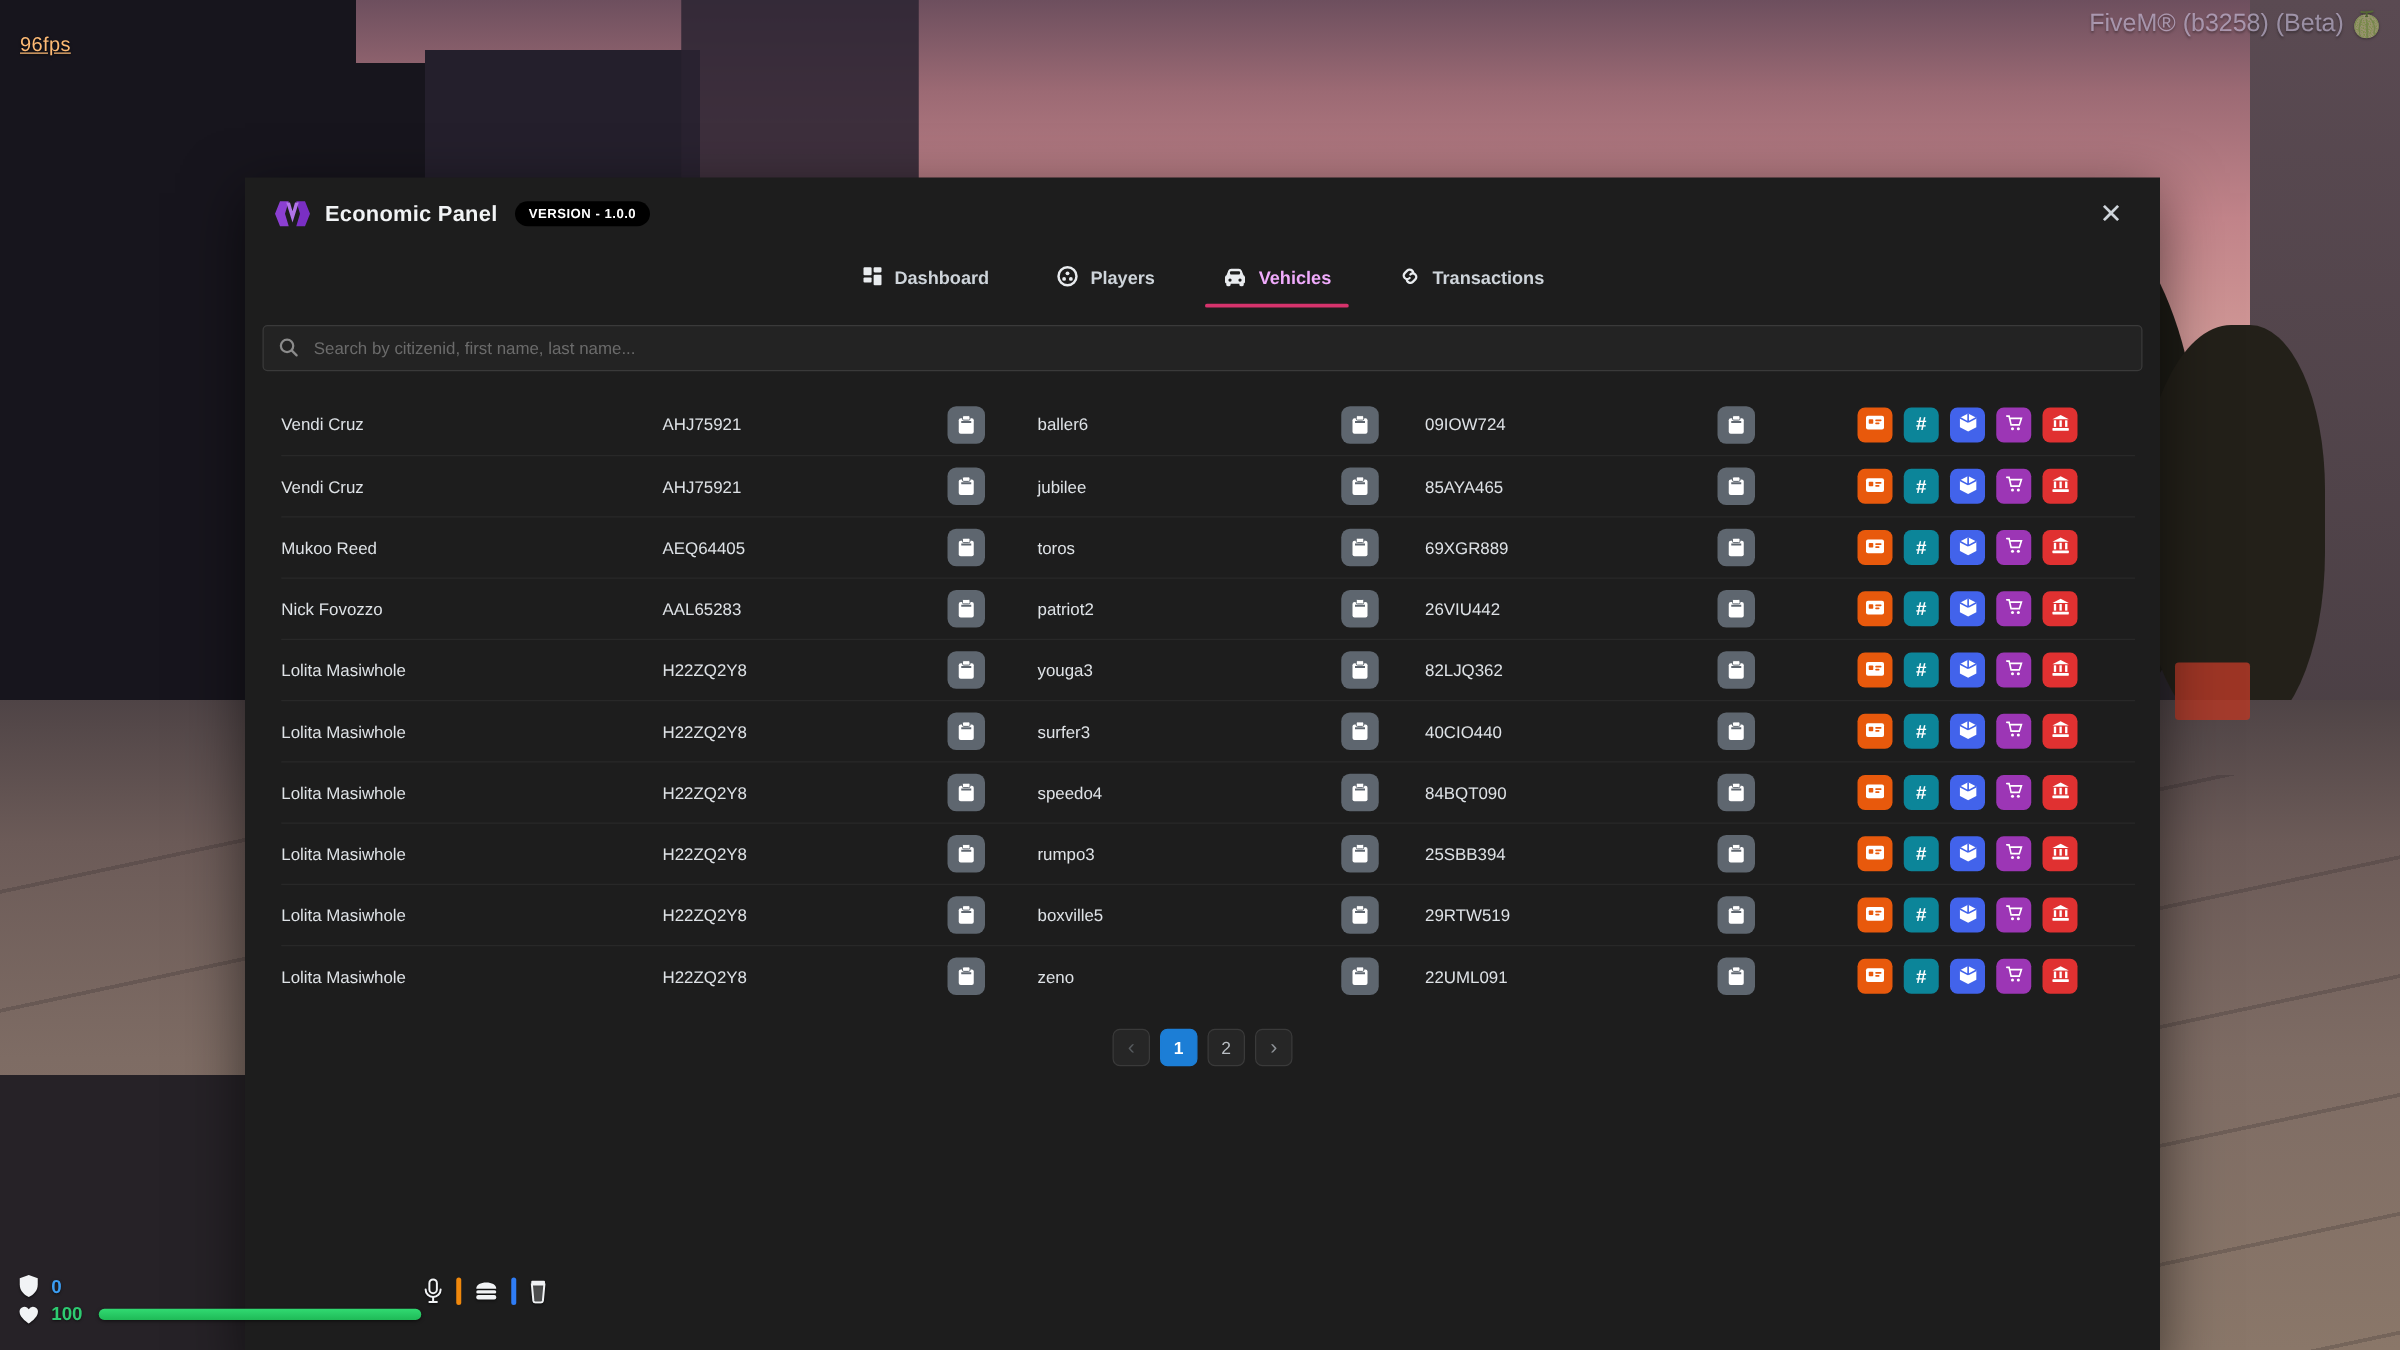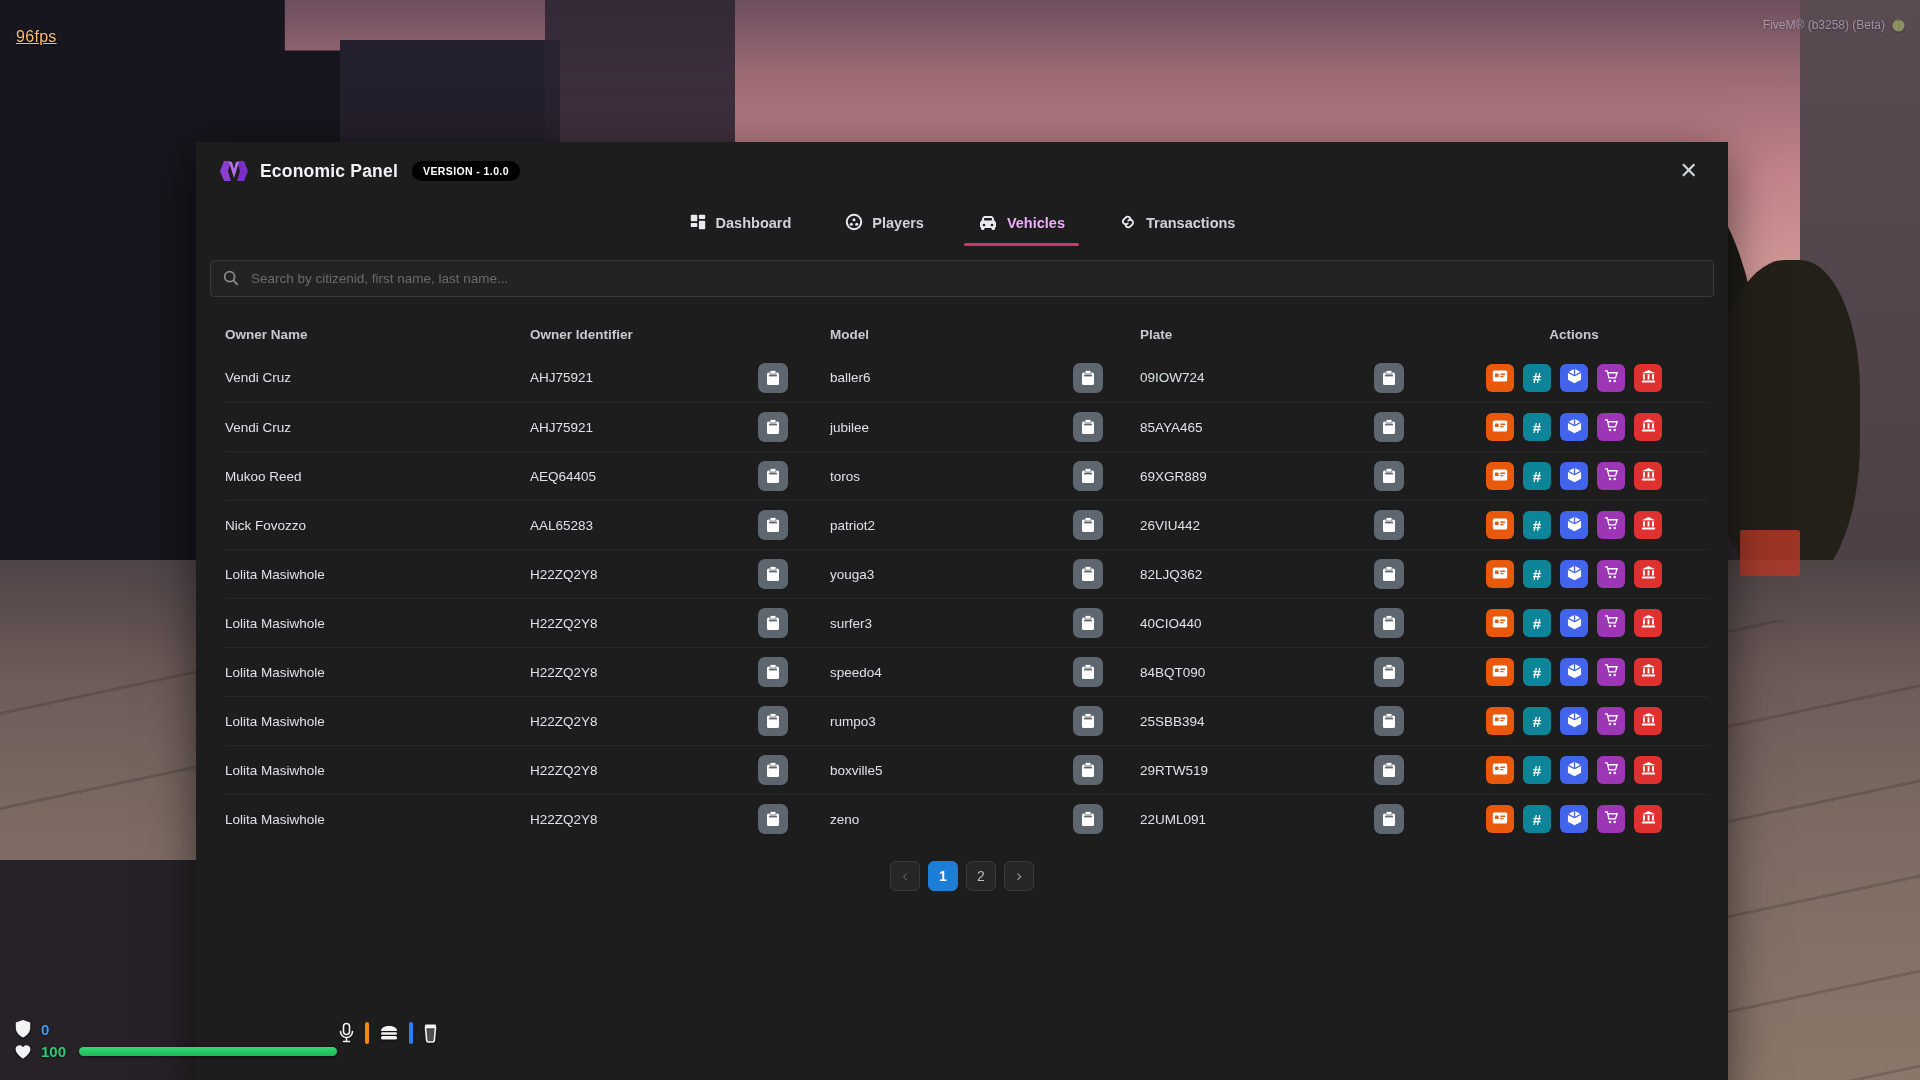--- a/index.html
+++ b/index.html
@@ -22,21 +22,21 @@
     background:linear-gradient(180deg,#4f4446 0%,#6c5b58 22%,#7e6c64 55%,#8a7769 100%); }
   .road-lines { position:absolute; left:0; top:620px; width:100%; height:460px; opacity:.35;
     background:repeating-linear-gradient(168deg, transparent 0 90px, rgba(30,25,28,.55) 90px 93px); }
   .curb { position:absolute; left:180px; top:880px; width:760px; height:14px; background:#b5a18d; opacity:.6; transform:rotate(-14deg); }
   .pavement-dark { position:absolute; left:0; top:860px; width:420px; height:220px; background:#262227;
     clip-path:polygon(0 0,55% 0,100% 100%,0 100%); }
   .dumpster { position:absolute; right:120px; top:530px; width:60px; height:46px; background:#b33a28; border-radius:3px; opacity:.85; }
 
   
   .fps { position:absolute; left:16px; top:28px; font-size:16px; color:#fdba74; letter-spacing:.3px; text-shadow:0 1px 2px rgba(0,0,0,.6);text-decoration:underline; }
-  .watermark { position:absolute; right:14px; top:18px; font-size:12px; color:rgba(222,214,245,.55); text-shadow:0 1px 2px rgba(0,0,0,.35); display:flex; align-items:center; gap:6px;justify-content:flex-end; }
+  .watermark { position:absolute; right:14px; top:7px; font-size:20px; color:rgba(222,214,245,.55); text-shadow:0 1px 2px rgba(0,0,0,.35); display:flex; align-items:center; gap:6px;justify-content:flex-end; }
 
   
   .hud { position:absolute; left:14px; bottom:18px; }
   .hud-row { display:flex; align-items:center; gap:9px; height:22px; }
   .hud-ico svg { display:block; filter:drop-shadow(0 1px 1px rgba(0,0,0,.6)); }
   .armor-val { color:#3b9df2; font-weight:bold; font-size:15px; text-shadow:0 1px 2px rgba(0,0,0,.6); }
   .health-val { color:#2ecc71; font-weight:bold; font-size:15px; text-shadow:0 1px 2px rgba(0,0,0,.6); }
   .health-bar { width:258px; height:9px; border-radius:5px; margin-left:4px;
     background:linear-gradient(180deg,#31da72,#1fba57); box-shadow:0 1px 3px rgba(0,0,0,.55); }
   .status-icons { position:absolute; left:338px; bottom:36px; display:flex; align-items:center; gap:10px; }
@@ -182,30 +182,20 @@
         <svg width="18" height="18" viewBox="0 0 20 20" fill="none" stroke="currentColor" stroke-width="2">
             <circle cx="8.5" cy="8.5" r="5.5"></circle>
             <line x1="12.8" y1="12.8" x2="17" y2="17" stroke-linecap="round"></line>
           </svg>
       </span>
       <input class="search-input" type="text" placeholder="Search by citizenid, first name, last name..." style="">
     </div>
   </div>
 
   <div class="table">
-    <div class="trow thead">
-      <div>Owner Name</div>
-      <div>Owner Identifier</div>
-      <div></div>
-      <div>Model</div>
-      <div></div>
-      <div>Plate</div>
-      <div></div>
-      <div class="th-actions">Actions</div>
-    </div>
     <div id="table-body">
   <div class="trow drow">
     <div>Vendi Cruz</div>
     <div>AHJ75921</div>
     <div>
       <button class="copy-btn">
         <svg width="14" height="16" viewBox="0 0 14 16">
                 <rect x="1" y="2.5" width="12" height="12.5" rx="1.6" fill="#fff"></rect>
                 <rect x="4" y="0.5" width="6" height="3.6" rx="1" fill="#fff" stroke="#5e666f" stroke-width="0.8"></rect>
                 <rect x="3" y="4.8" width="8" height="1.6" fill="#5e666f"></rect>

